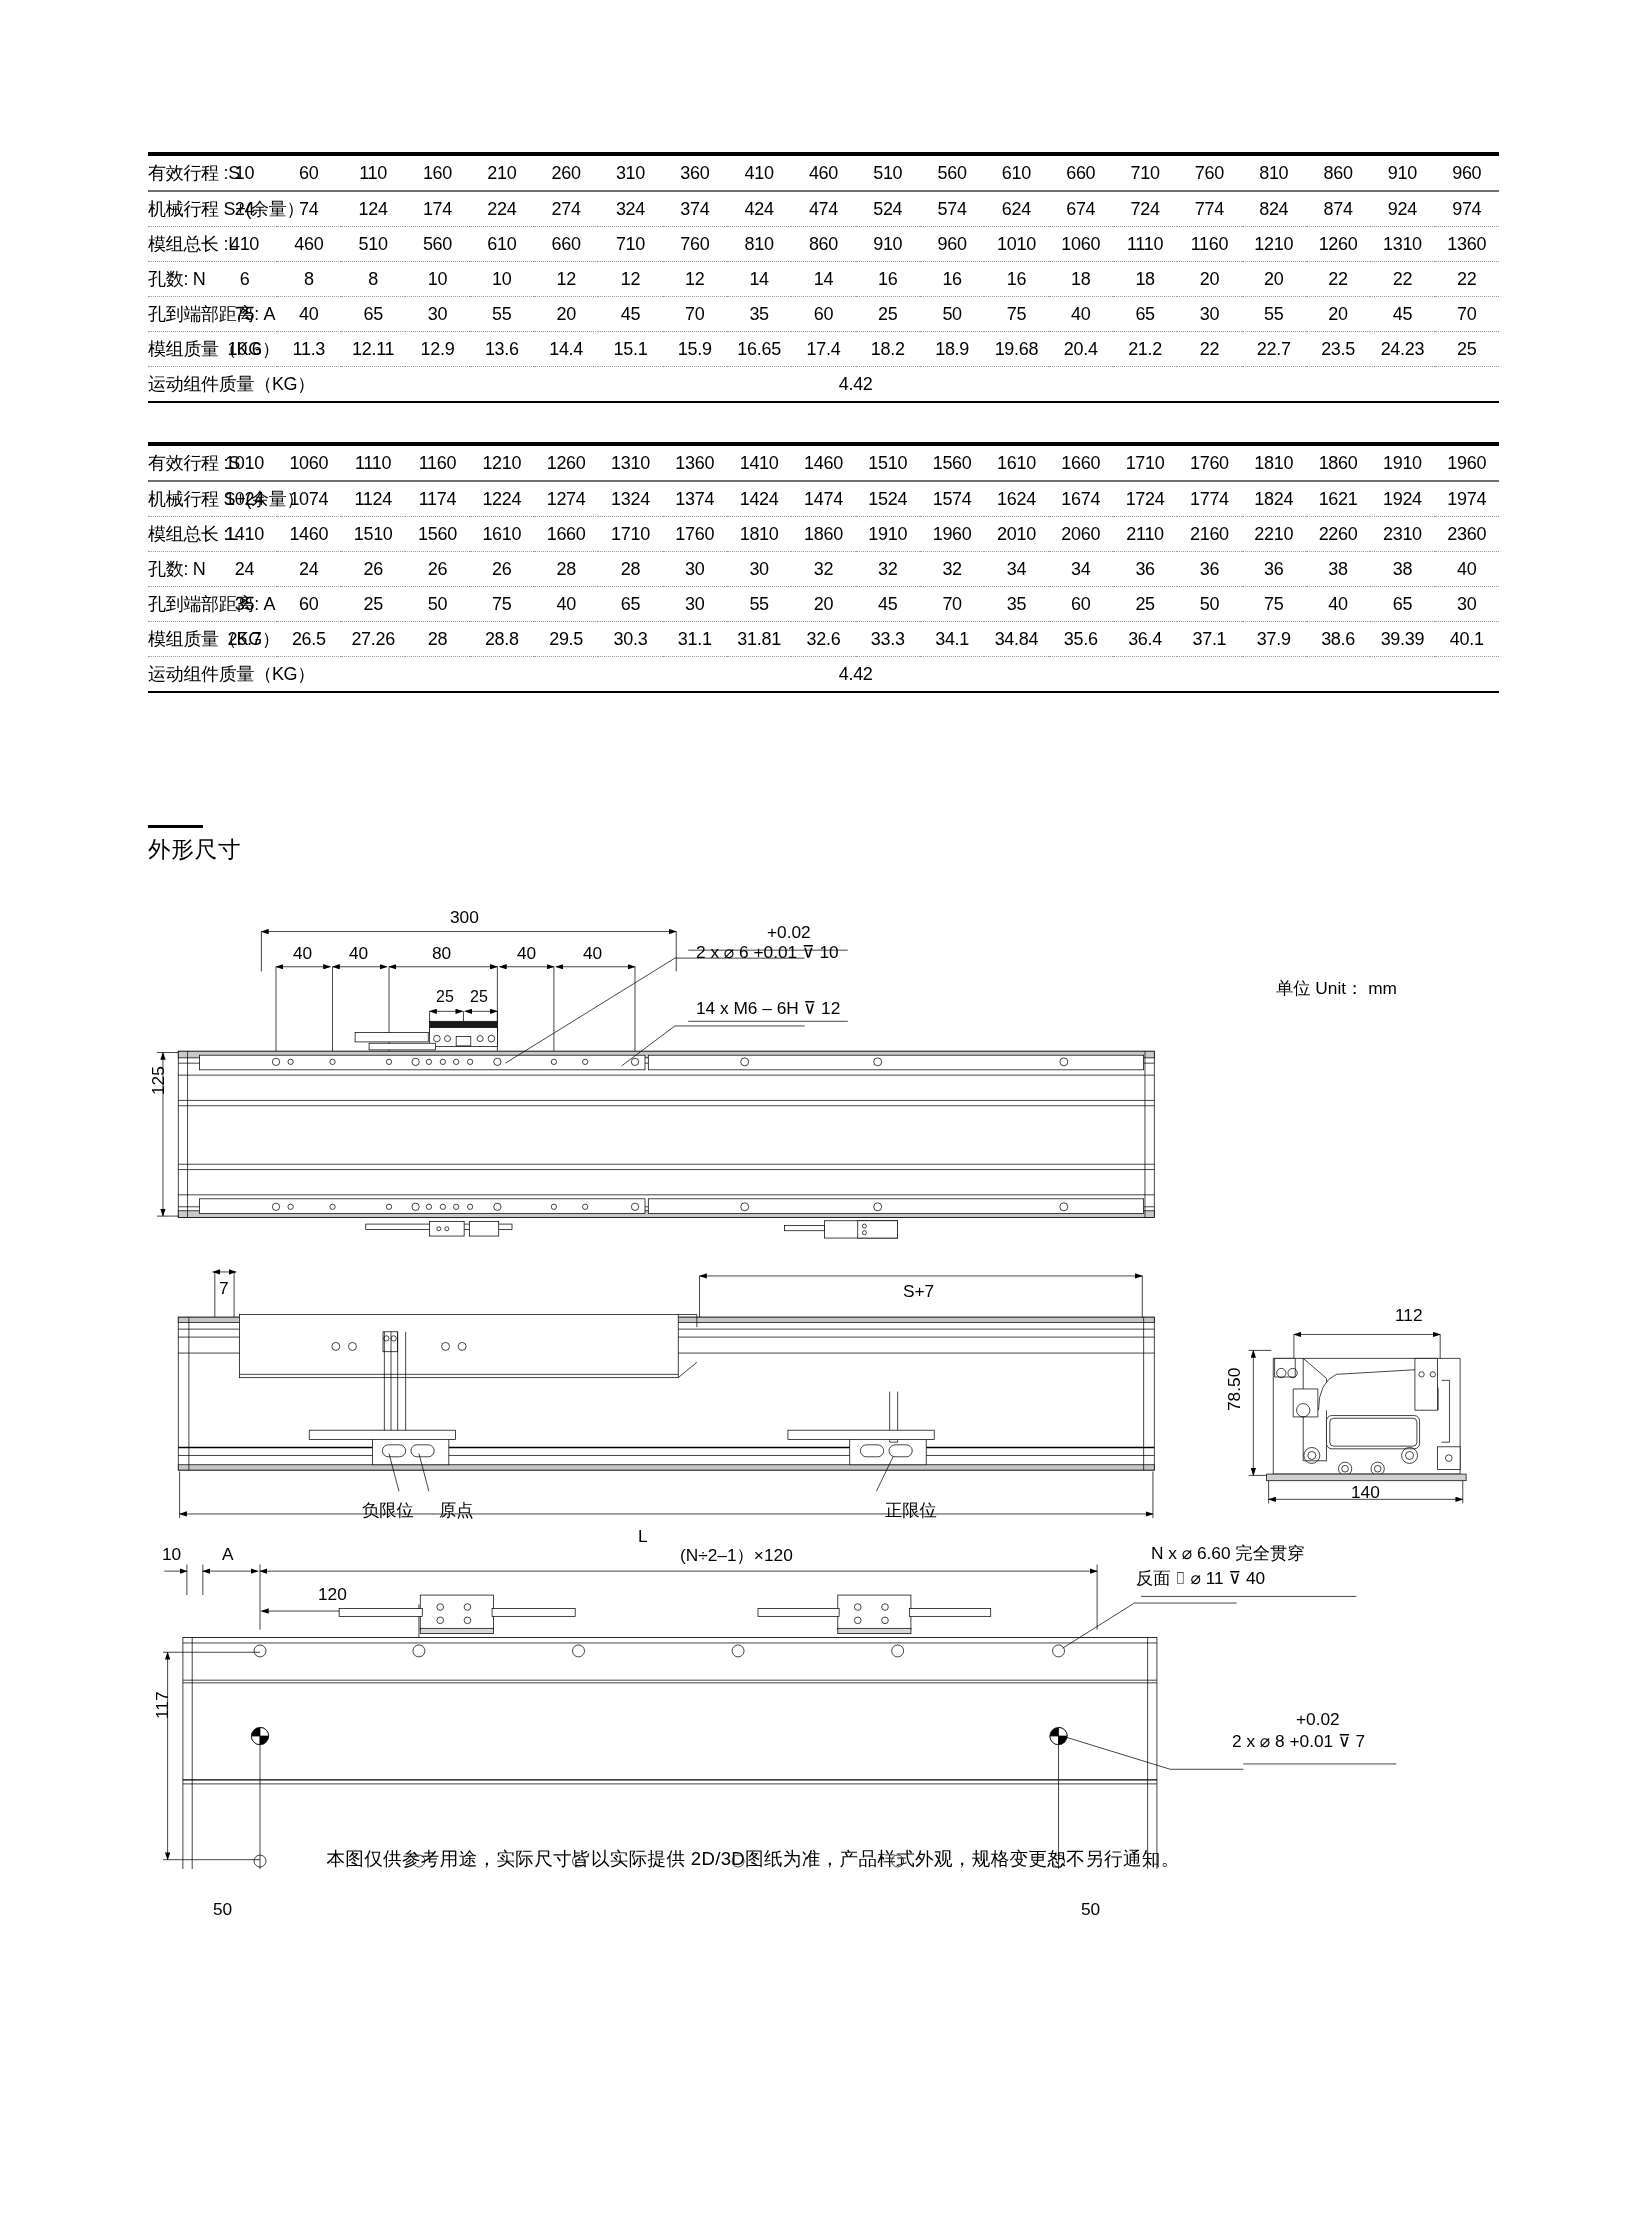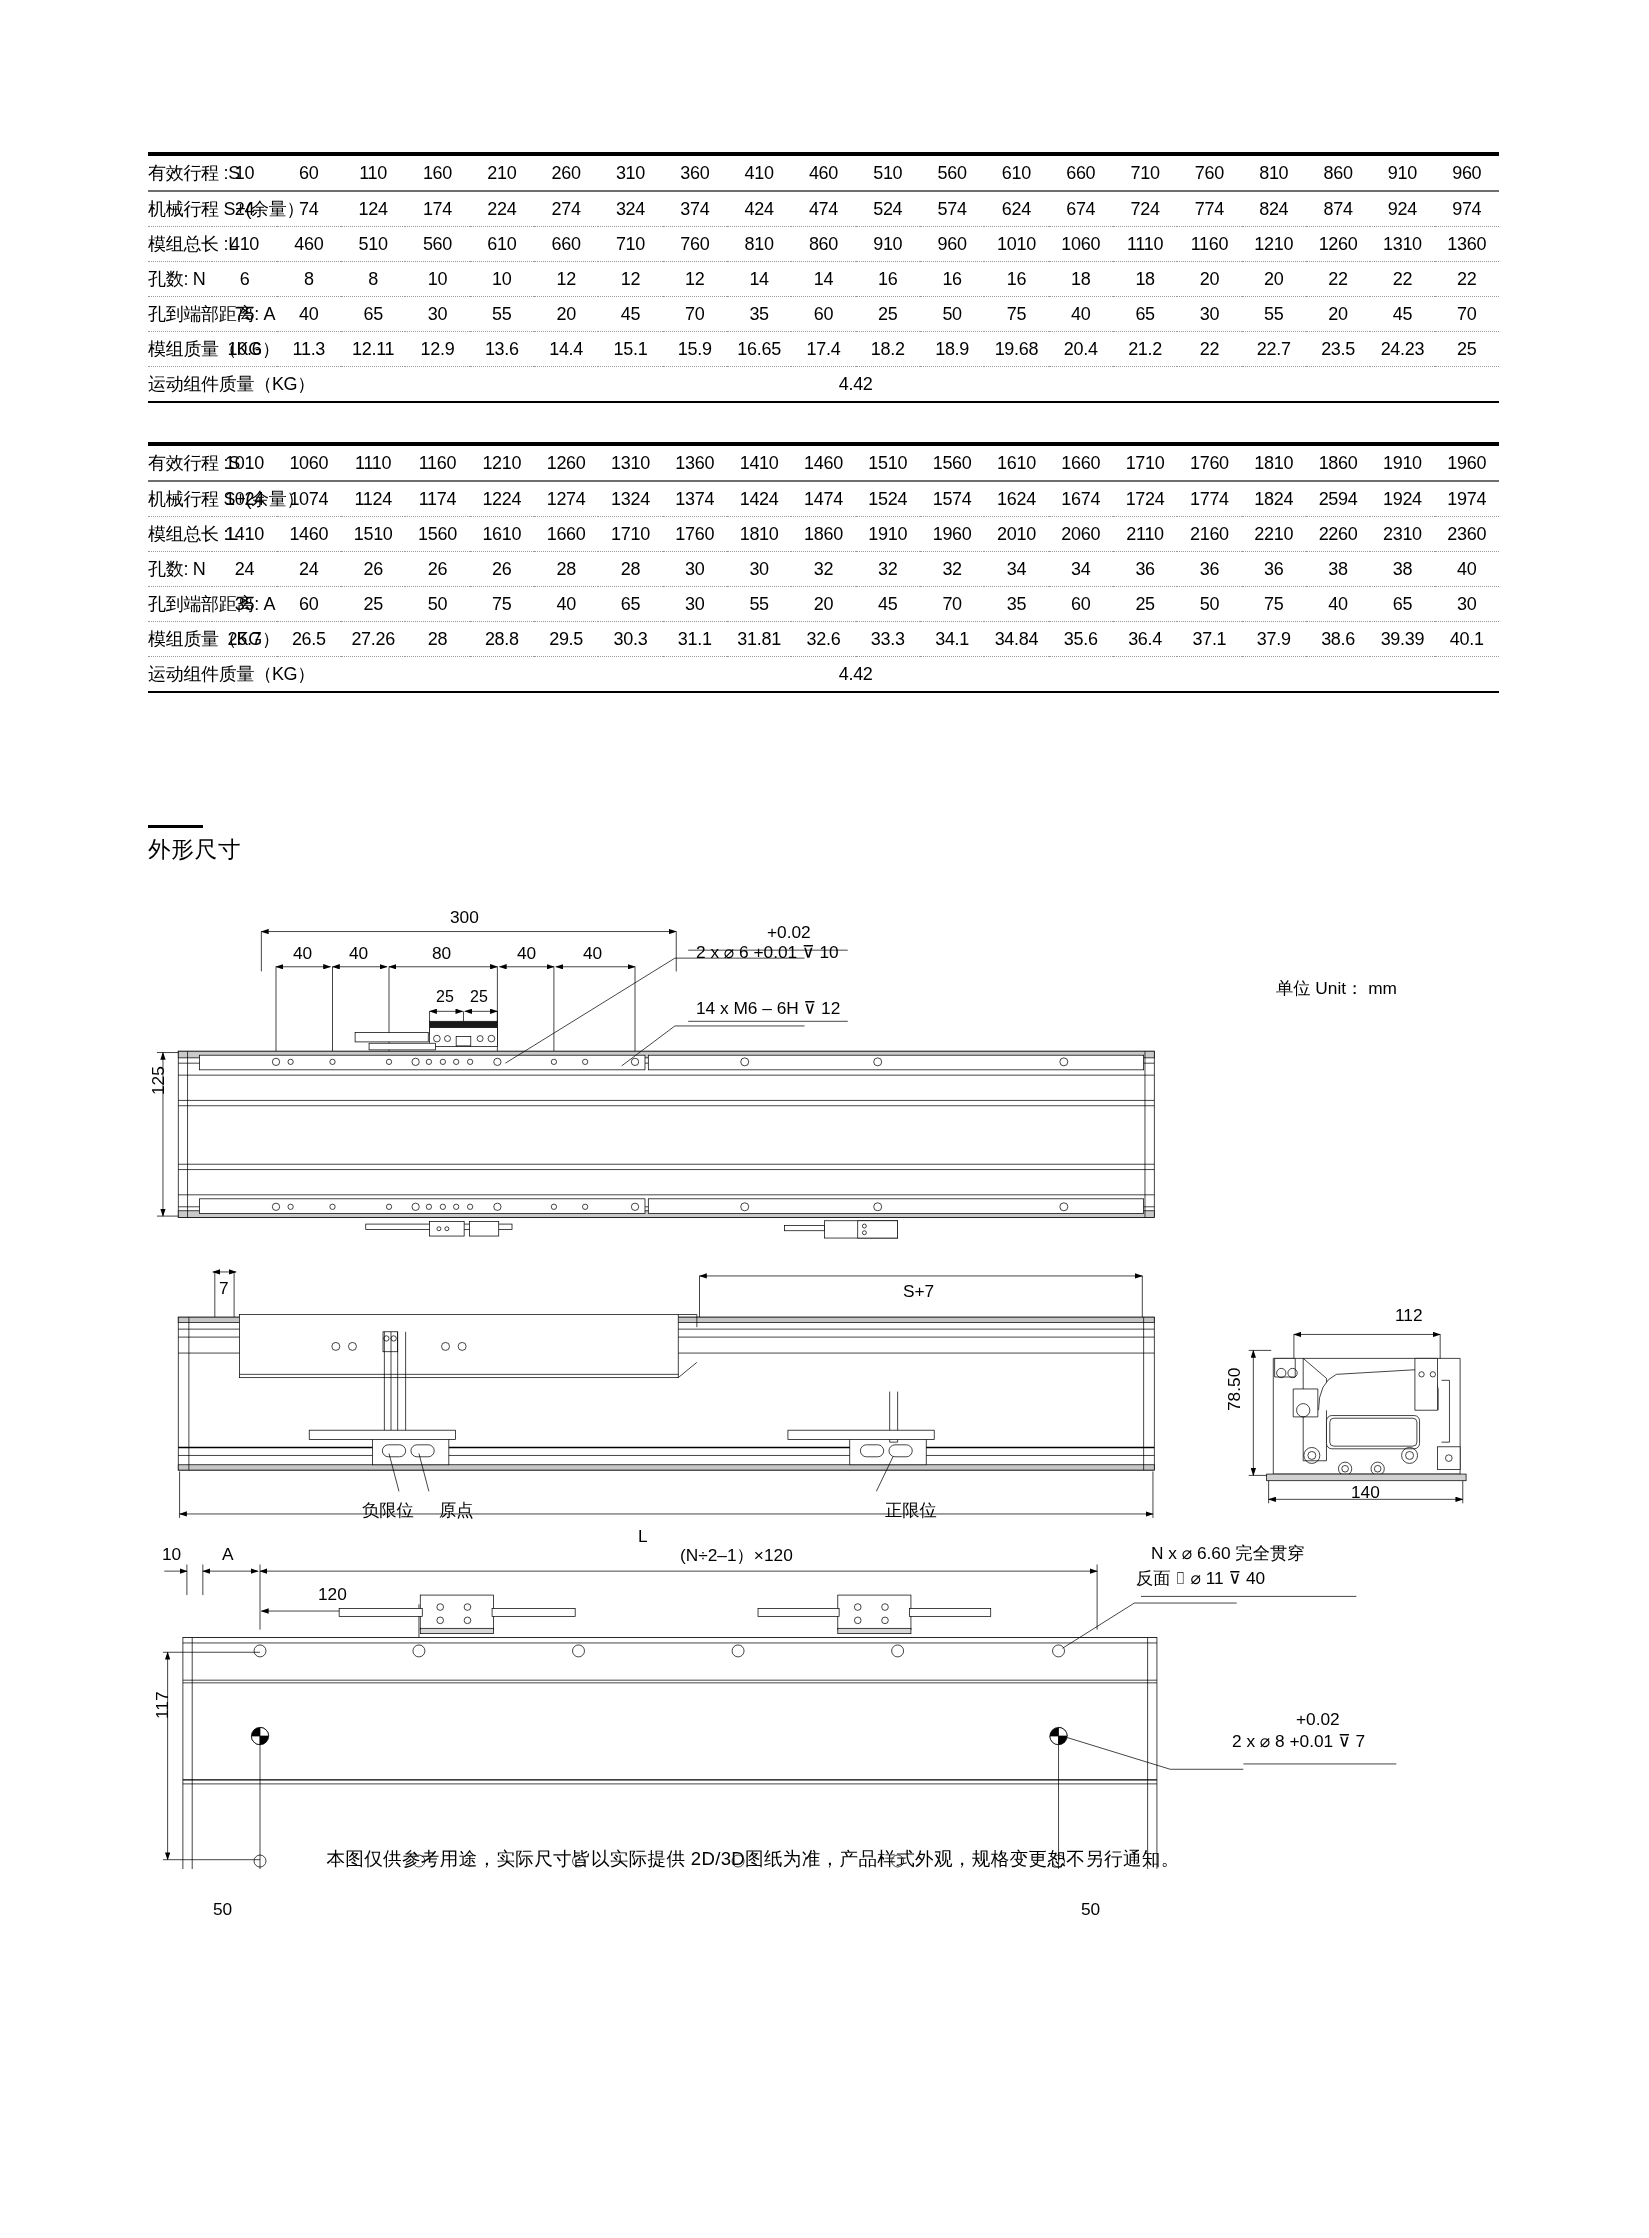--- a/index.html
+++ b/index.html
@@ -315,21 +315,21 @@
       <td>1374</td>
       <td>1424</td>
       <td>1474</td>
       <td>1524</td>
       <td>1574</td>
       <td>1624</td>
       <td>1674</td>
       <td>1724</td>
       <td>1774</td>
       <td>1824</td>
-      <td>2594</td>
+      <td>1621</td>
       <td>1924</td>
       <td>1974</td>
     </tr>
     <tr>
       <td class="lbl">模组总长 :L</td>
       <td>1410</td>
       <td>1460</td>
       <td>1510</td>
       <td>1560</td>
       <td>1610</td>

